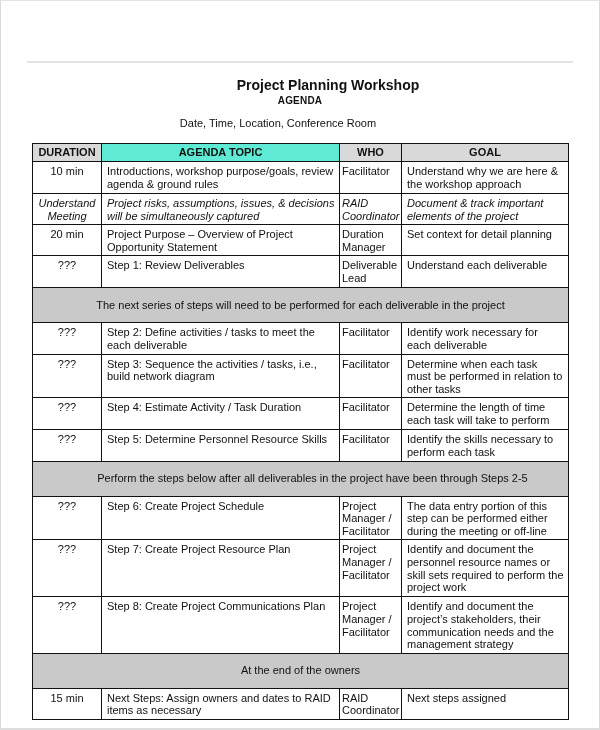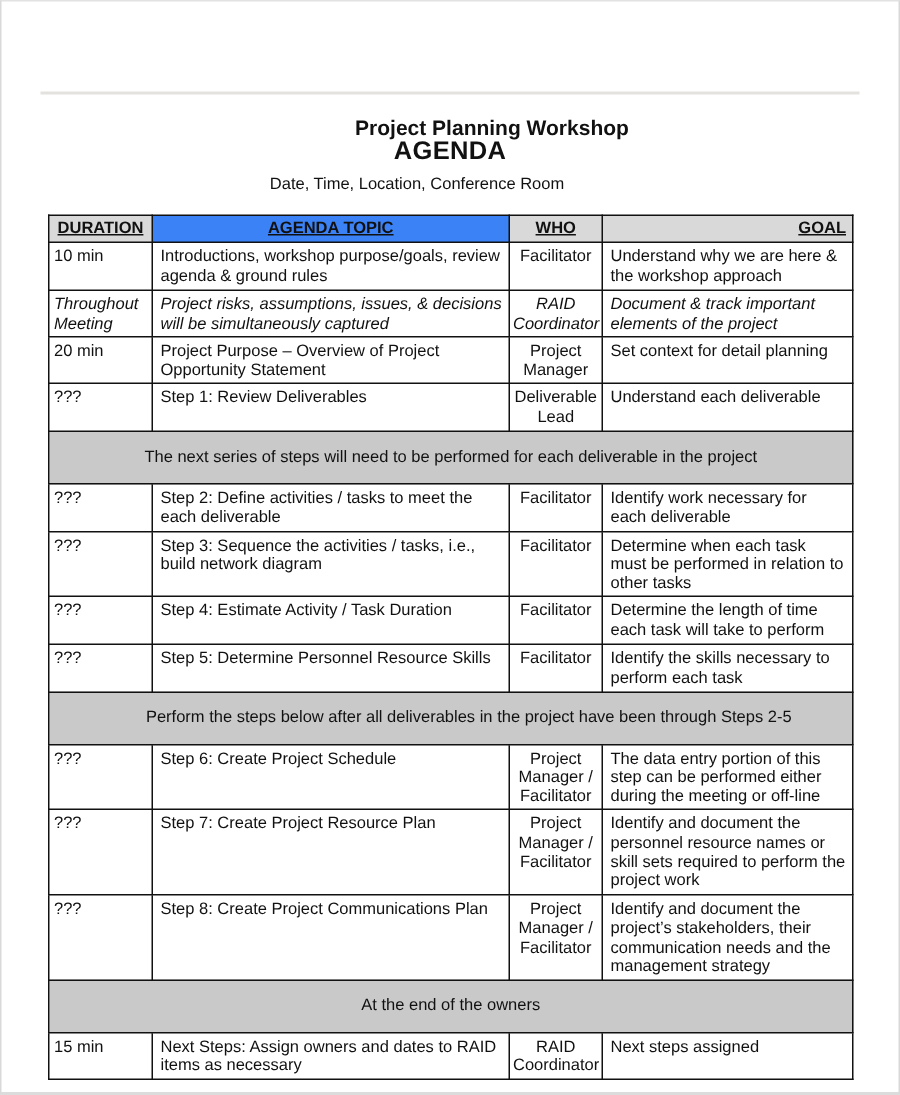--- a/index.html
+++ b/index.html
@@ -18,42 +18,42 @@
     }
     .top-rule {
       position: absolute; left: 27px; top: 61px; width: 546px; height: 2px;
       background: #e4e2de;
     }
     .title {
       position: absolute; left: 0; width: 600px; text-align: center;
       font-weight: bold; font-size: 14px; line-height: 16px; color: #111;
     }
     .title.t1 { top: 77px; margin-left: 28px; }
-    .title.t2 { top: 93px; font-size: 17px; letter-spacing: 0.2px; }
+    .title.t2 { top: 93px; font-size: 10px; letter-spacing: 0.2px; }
     .subtitle {
       position: absolute; left: 0; top: 116px; width: 556px; text-align: center;
       font-size: 11px; line-height: 14px; color: #111;
     }
     table.agenda {
       position: absolute; left: 32px; top: 143px; width: 536px;
       border-collapse: collapse; table-layout: fixed;
       font-size: 11px; line-height: 12.6px; color: #111;
     }
     table.agenda td, table.agenda th {
       border: 1.5px solid #111;
       vertical-align: top;
       padding: 3px 4px 2px 5px;
       font-weight: normal;
     }
     table.agenda th {
       background: #d9d9d9; font-weight: bold; text-align: center;
-      padding: 2px 4px 2px 4px; height: 18px; vertical-align: middle; text-decoration: underline;
+      padding: 2px 4px 2px 4px; height: 18px; vertical-align: middle;
     }
-    table.agenda td.dur { padding-left: 3px; padding-right: 3px; }
-    table.agenda td.who { text-align: center; padding-left: 2px; padding-right: 2px; }
+    table.agenda td.dur { text-align: center; padding-left: 3px; padding-right: 3px; }
+    table.agenda td.who { text-align: left; padding-left: 2px; padding-right: 2px; }
     table.agenda tr.section td {
       background: #c9c9c9; text-align: center; padding: 2px 4px 3px 4px;
       height: 35px; vertical-align: middle;
     }
     tr.italic td { font-style: italic; }
     col.c1 { width: 69px; }
     col.c2 { width: 238px; }
     col.c3 { width: 62px; }
     col.c4 { width: 167px; }
     tr.r1 td { height: 32px; }
@@ -82,42 +82,42 @@
 <table class="agenda">
   <colgroup>
     <col class="c1">
       <col class="c2">
       <col class="c3">
       <col class="c4">
   </colgroup>
   <thead>
     <tr>
       <th style="background: rgb(217, 217, 217);">DURATION</th>
-      <th style="background: #3b82f6;">AGENDA TOPIC</th>
+      <th style="background: #5eead4;">AGENDA TOPIC</th>
       <th style="background: rgb(217, 217, 217); margin-top: 16px;">WHO</th>
-      <th style="background: rgb(217, 217, 217); text-align: right;">GOAL</th>
+      <th style="background: rgb(217, 217, 217);">GOAL</th>
     </tr>
   </thead>
   <tbody>
     <tr class="r1">
       <td class="dur">10 min</td>
       <td>Introductions, workshop purpose/goals, review agenda &amp; ground rules</td>
       <td class="who">Facilitator</td>
       <td>Understand why we are here &amp; the workshop approach</td>
     </tr>
     <tr class="r2 italic">
-      <td class="dur">Throughout Meeting</td>
+      <td class="dur">Understand Meeting</td>
       <td>Project risks, assumptions, issues, &amp; decisions will be simultaneously captured</td>
       <td class="who">RAID Coordinator</td>
       <td>Document &amp; track important elements of the project</td>
     </tr>
     <tr class="r3">
       <td class="dur">20 min</td>
       <td>Project Purpose – Overview of Project Opportunity Statement</td>
-      <td class="who">Project Manager</td>
+      <td class="who">Duration Manager</td>
       <td>Set context for detail planning</td>
     </tr>
     <tr class="r4">
       <td class="dur">???</td>
       <td>Step 1: Review Deliverables</td>
       <td class="who">Deliverable Lead</td>
       <td>Understand each deliverable</td>
     </tr>
     <tr class="section">
       <td colspan="4" style="background: rgb(201, 201, 201);">The next series of steps will need to be performed for each deliverable in the project</td>

